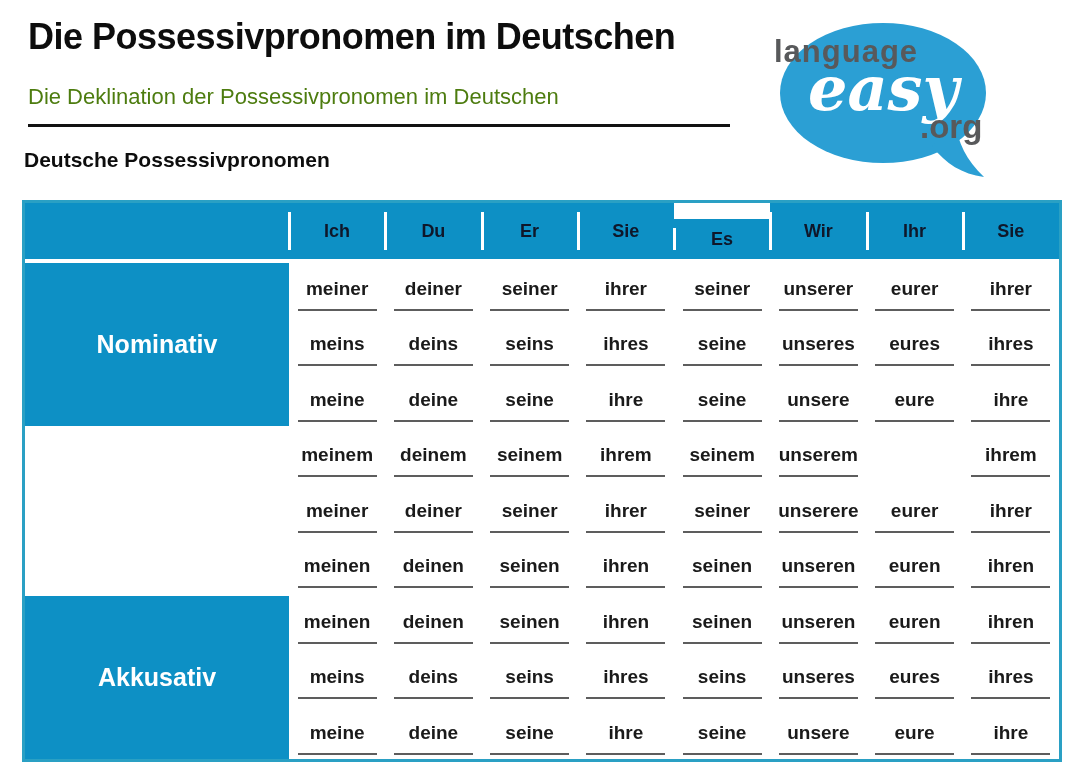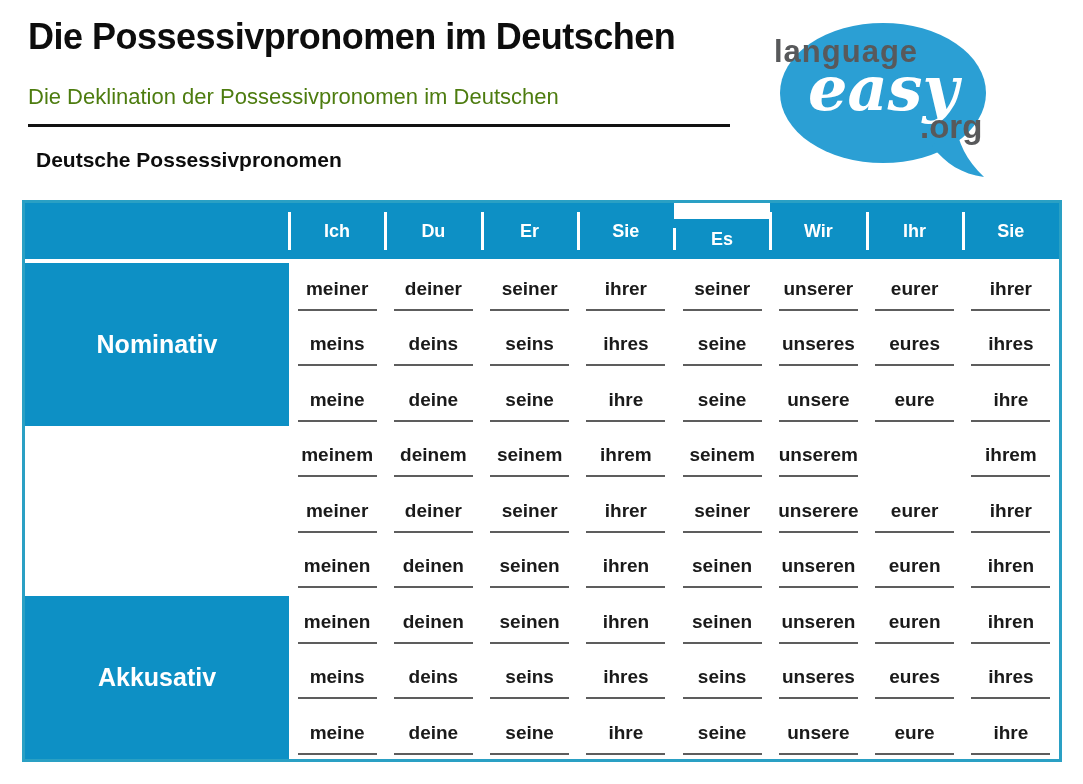--- a/index.html
+++ b/index.html
@@ -17,21 +17,21 @@
   }
   .page-subtitle {
     position:absolute; left:28px; top:84px;
     font-size:22px; font-weight:400; color:#4d7c0f; white-space:nowrap;
   }
   .title-divider {
     position:absolute; left:28px; top:124px;
     width:702px; height:3px; background:#121212;
   }
   .section-heading {
-    position:absolute; left:36px; top:148px;
+    position:absolute; left:24px; top:148px;
     font-size:21px; font-weight:bold; color:#0d0d0d; white-space:nowrap;
   }
 
   
   .logo { position:absolute; left:760px; top:8px; width:300px; height:170px; }
   .logo svg { position:absolute; left:0; top:0; }
   .logo-language {
     position:absolute; left:14px; top:26px;
     font-size:31px; font-weight:bold; letter-spacing:1px;
     color:#58595b; white-space:nowrap;
@@ -51,21 +51,21 @@
     position:absolute; left:22px; top:200px; width:1040px; height:562px;
     border:3px solid var(--table-border, #2aa0c4);
     display:grid;
     grid-template-columns:264px repeat(8, 1fr);
     grid-template-rows:56px repeat(9, 1fr);
     background:#ffffff;
   }
   .corner-cell { grid-column:1; grid-row:1; background:var(--accent, #0d90c5); }
   .hcell {
     background:var(--accent, #0d90c5);
-    color:#ffffff; font-weight:bold; font-size:18px;
+    color:#0f172a; font-weight:bold; font-size:18px;
     display:flex; align-items:center; justify-content:center;
     position:relative;
   }
   .hcell::before {
     content:""; position:absolute; left:-1px; top:9px; bottom:9px; width:3px;
     background:#ffffff;
   }
   .case-cell {
     grid-column:1; background:var(--accent, #0d90c5);
     border-top:4px solid #ffffff;

